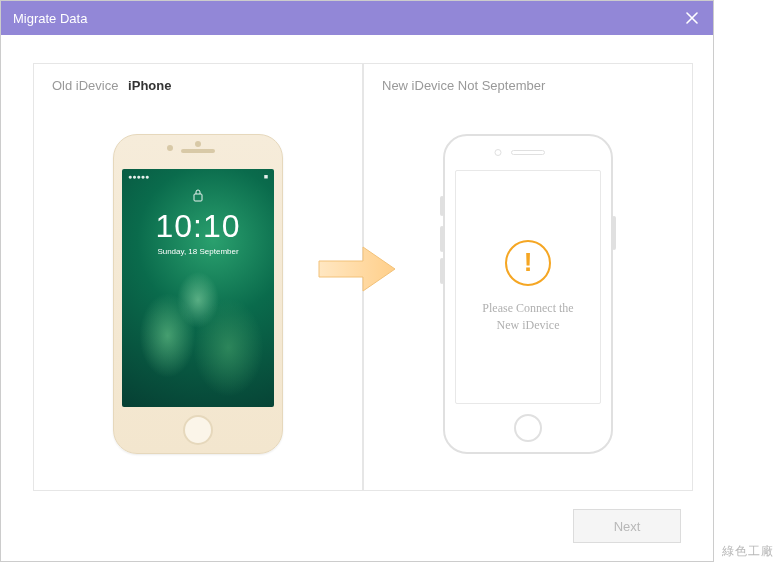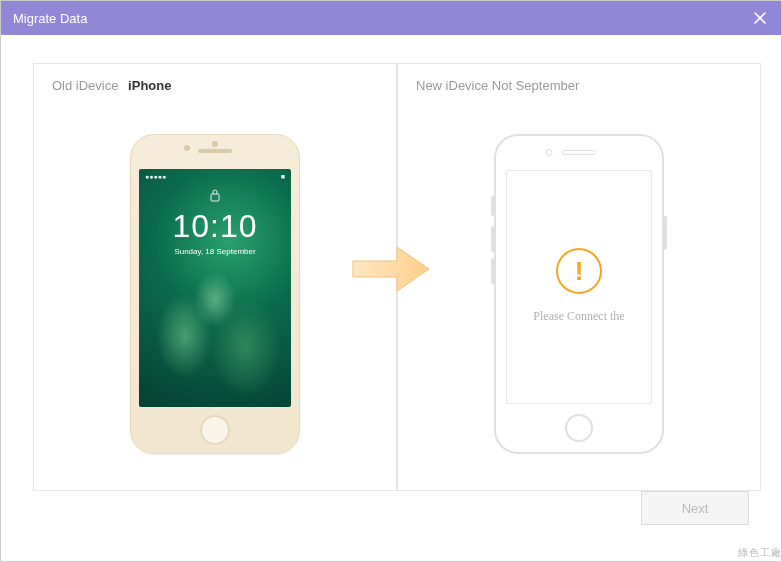--- a/index.html
+++ b/index.html
@@ -1,17 +1,17 @@
 <!DOCTYPE html>
 <html><head>
 <meta charset="utf-8">
 <style>
   * { box-sizing: border-box; margin: 0; padding: 0; }
   html, body { width: 782px; height: 562px; font-family: "Segoe UI", Arial, sans-serif; background: #fff; }
-  .window { width: 782px; height: 562px; border: 1px solid #ccc; display: flex; flex-direction: column; }
+  .window { width: 714px; height: 562px; border: 1px solid #ccc; display: flex; flex-direction: column; }
   .titlebar {
     height: 34px; background: #9287D7; display: flex; align-items: center;
     justify-content: space-between; padding: 0 12px; color: #fff;
   }
   .titlebar .title { font-size: 13px; }
   .titlebar .close { width: 18px; height: 18px; display: flex; align-items: center; justify-content: center; cursor: pointer; font-size: 16px; }
   .content { flex: 1; padding: 28px 20px 0 32px; display: flex; gap: 0; position: relative; }
   .panel {
     flex: 1; border: 1px solid #e6e6e6;
     display: flex; flex-direction: column;
@@ -75,28 +75,28 @@
     color:#a8a8a8; font-size:12px; text-align:center; gap:14px;
   }
   .warn-circle {
     width:46px; height:46px; border:2px solid #f5a623; border-radius:50%;
     display:flex; align-items:center; justify-content:center;
     color:#f5a623; font-size:26px; font-weight:600;
   }
   .connect-msg { line-height:1.4; color:#b0b0b0;font-family:Liberation Serif, serif; }
   
   .footer {
-    height: 70px; display:flex; align-items:flex-start; justify-content:flex-end; padding: 0 32px;
+    height: 70px; display:flex; align-items:center; justify-content:flex-end; padding: 0 32px;
   }
   .next-btn {
     width: 108px; height: 34px; border:1px solid #dcdcdc; background:#f5f5f5;
     color:#b8b8b8; font-size:13px; display:flex; align-items:center; justify-content:center;
     cursor:not-allowed;
   }
-  .watermark { position:absolute; right:0; bottom:2px; font-size:10px; color:#b8b8b8; letter-spacing:1px; pointer-events:none; }
+  .watermark { position:absolute; right:8px; bottom:2px; font-size:12px; color:#b8b8b8; letter-spacing:1px; pointer-events:none; }
 </style>
 </head>
 <body>
 
 <div class="window">
 
   <div class="titlebar">
     <span class="title">Migrate Data</span>
     <span class="close">
       <svg width="12" height="12" viewBox="0 0 12 12">
@@ -159,20 +159,21 @@
           <div class="btn-side btn-l1"></div>
           <div class="btn-side btn-l2"></div>
           <div class="btn-side btn-l3"></div>
           <div class="btn-side btn-r"></div>
           <div class="screen">
             <div class="warn-circle">
               <span>!</span>
             </div>
             <div class="connect-msg">
               <div>Please Connect the</div>
+              <div>New iDevice</div>
             </div>
           </div>
           <div class="home"></div>
         </div>
       </div>
     </div>
 
   </div>
 
   <div class="footer">

